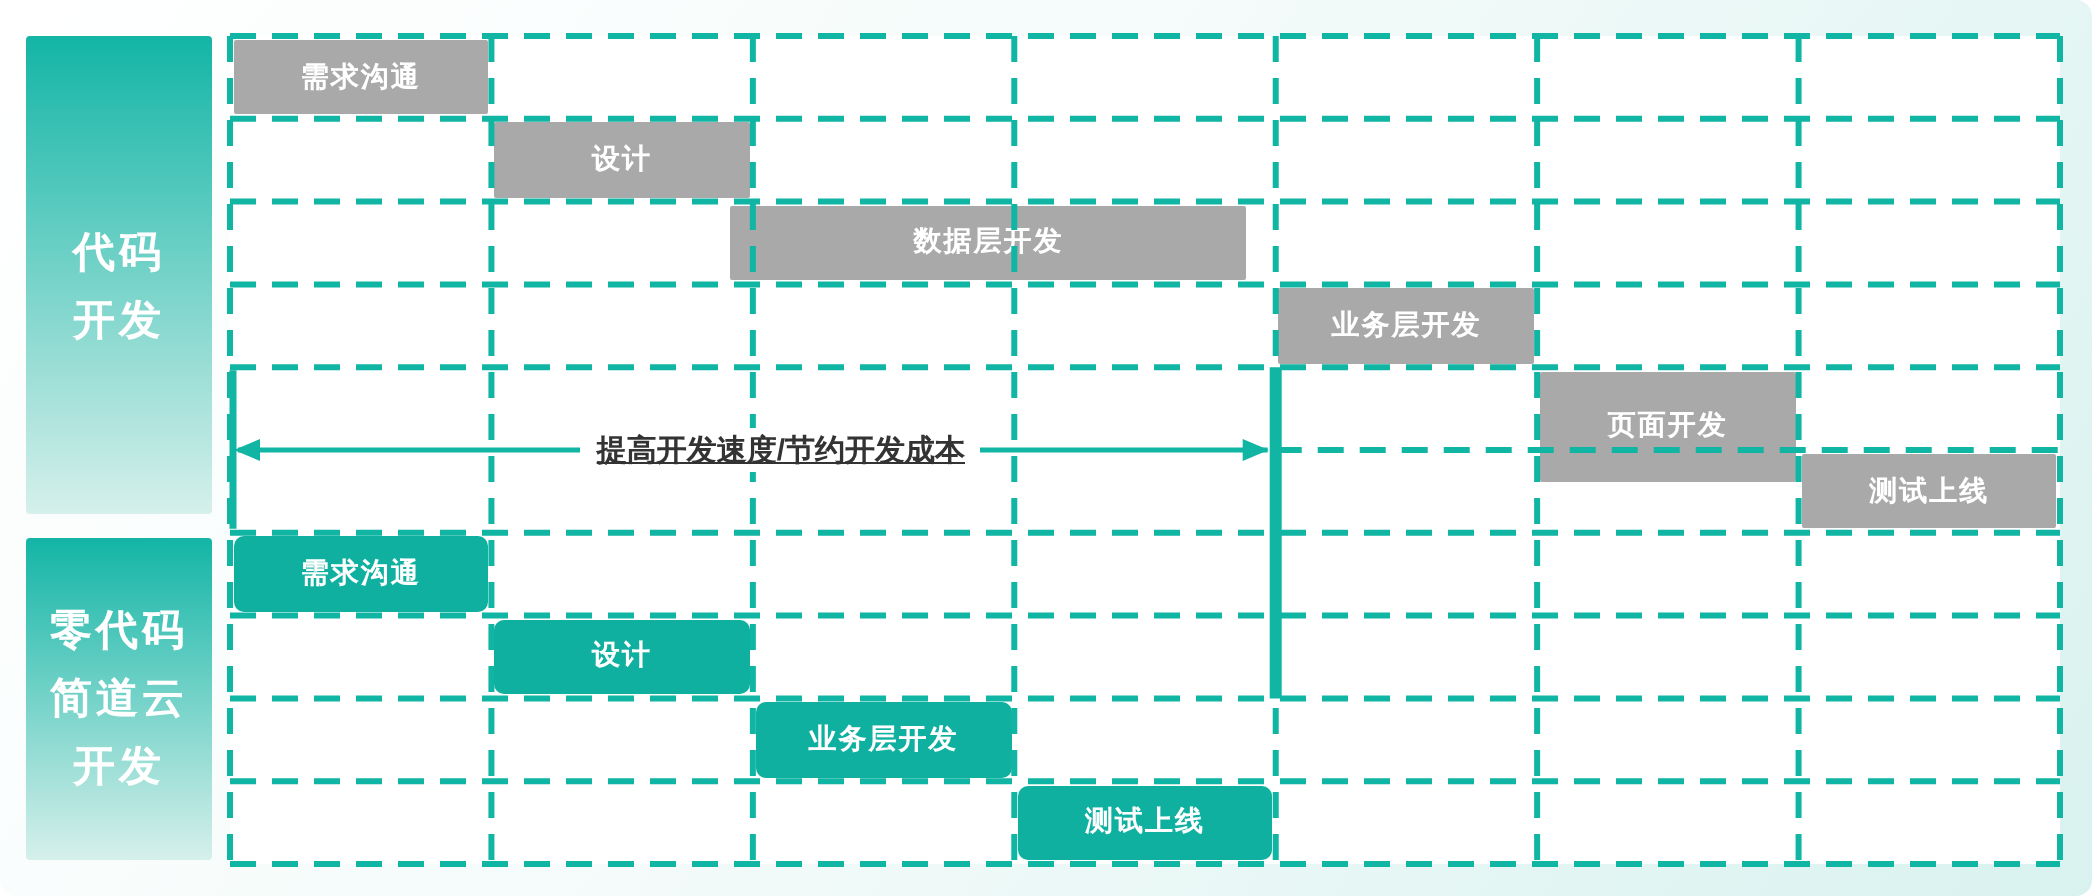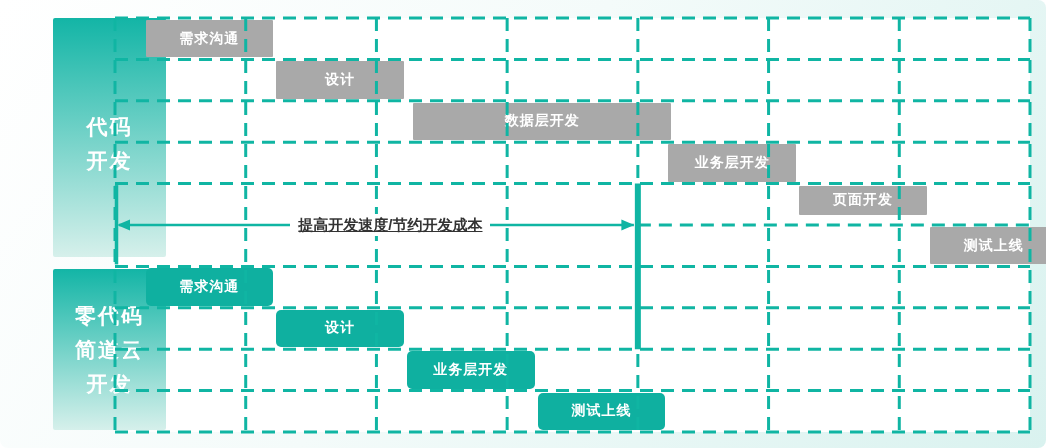--- a/index.html
+++ b/index.html
@@ -22,29 +22,29 @@
   .canvas{
     position:relative;width:1046px;height:448px;
     background:linear-gradient(125deg,var(--bg-start) 0%,var(--bg-mid) 45%,var(--bg-end) 100%);
     border-radius:8px;
   }
   .grid-bg{
     position:absolute;left:115px;top:18px;width:915px;height:414px;
     background:#ffffff;z-index:0;
   }
   .section-label{
-    position:absolute;left:13px;width:113px;
+    position:absolute;left:13px;width:93px;
     display:flex;flex-direction:column;align-items:center;justify-content:center;
     background:linear-gradient(180deg,var(--label-grad-start) 0%,var(--label-grad-end) 100%);
     color:#ffffff;font-size:21px;font-weight:700;letter-spacing:2px;
-    line-height:34px;text-align:right;z-index:1;border-radius:2px;margin-left:40px;
+    line-height:34px;text-align:right;z-index:1;border-radius:2px;
   }
   .label-top{top:18px;height:239px;padding-top:12px;box-sizing:border-box;}
   .label-bottom{top:269px;height:161px;}
-  .bars-layer{position:absolute;inset:0;z-index:1;margin-left:29px;}
+  .bars-layer{position:absolute;inset:0;z-index:1;}
   .bar{
     position:absolute;display:flex;align-items:center;justify-content:center;
     color:#ffffff;font-size:14px;font-weight:600;letter-spacing:1px;white-space:nowrap;
   }
   .bar.gray{background:var(--bar-gray);border-radius:1px;}
   .bar.teal{background:var(--bar-teal);border-radius:5px;}
   svg.grid{position:absolute;left:0;top:0;width:1046px;height:448px;z-index:2;pointer-events:none;}
   .annotation{
     position:absolute;z-index:3;background:#ffffff;
     display:flex;align-items:center;justify-content:center;
@@ -67,27 +67,27 @@
       <span>开发</span>
     </div>
 
   <div class="bars-layer" id="bars">
       <div class="bar gray" style="left: 116.5px; width: 127.714px; top: 20px; height: 37.4px;">
         <span>需求沟通</span>
       </div>
       <div class="bar gray" style="left: 247.214px; width: 127.714px; top: 61.4px; height: 37.4px;">
         <span>设计</span>
       </div>
-      <div class="bar gray" style="left: 384px; width: 258.429px; top: 102.8px; height: 37.4px;">
+      <div class="bar gray" style="left: 365px; width: 258.429px; top: 102.8px; height: 37.4px;">
         <span>数据层开发</span>
       </div>
       <div class="bar gray" style="left: 639.357px; width: 127.714px; top: 144.2px; height: 37.4px;">
         <span>业务层开发</span>
       </div>
-      <div class="bar gray" style="left: 770.071px; width: 127.714px; top: 185.6px; height: 29px;">
+      <div class="bar gray" style="left: 770.071px; width: 127.714px; top: 185.6px; height: 55px;">
         <span>页面开发</span>
       </div>
       <div class="bar gray" style="left: 900.786px; width: 127.714px; top: 227px; height: 37.4px;">
         <span>测试上线</span>
       </div>
       <div class="bar teal" style="left: 116.5px; width: 127.714px; top: 268.4px; height: 37.4px;">
         <span>需求沟通</span>
       </div>
       <div class="bar teal" style="left: 247.214px; width: 127.714px; top: 309.8px; height: 37.4px;">
         <span>设计</span>

